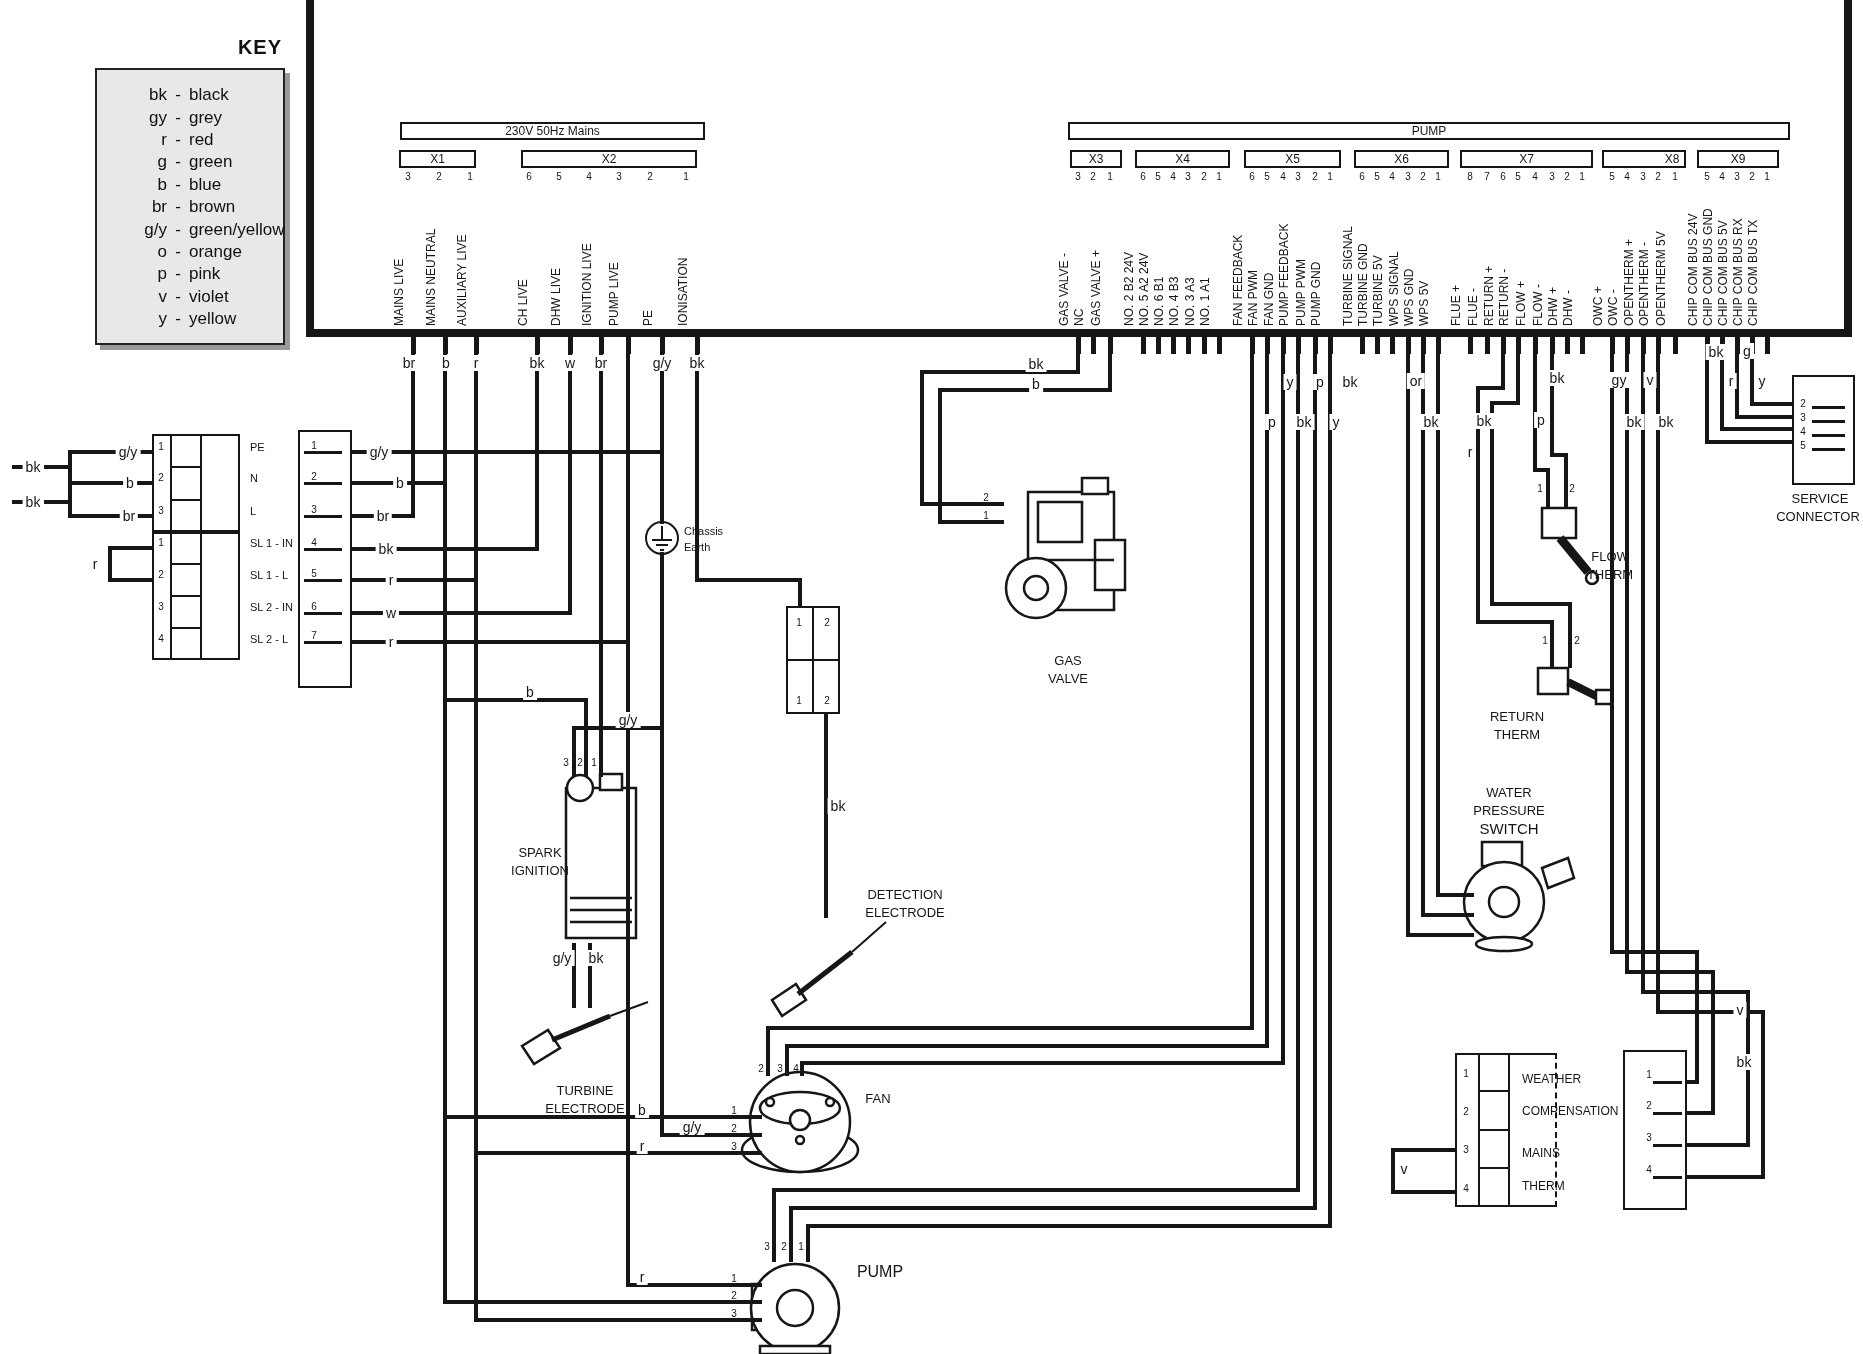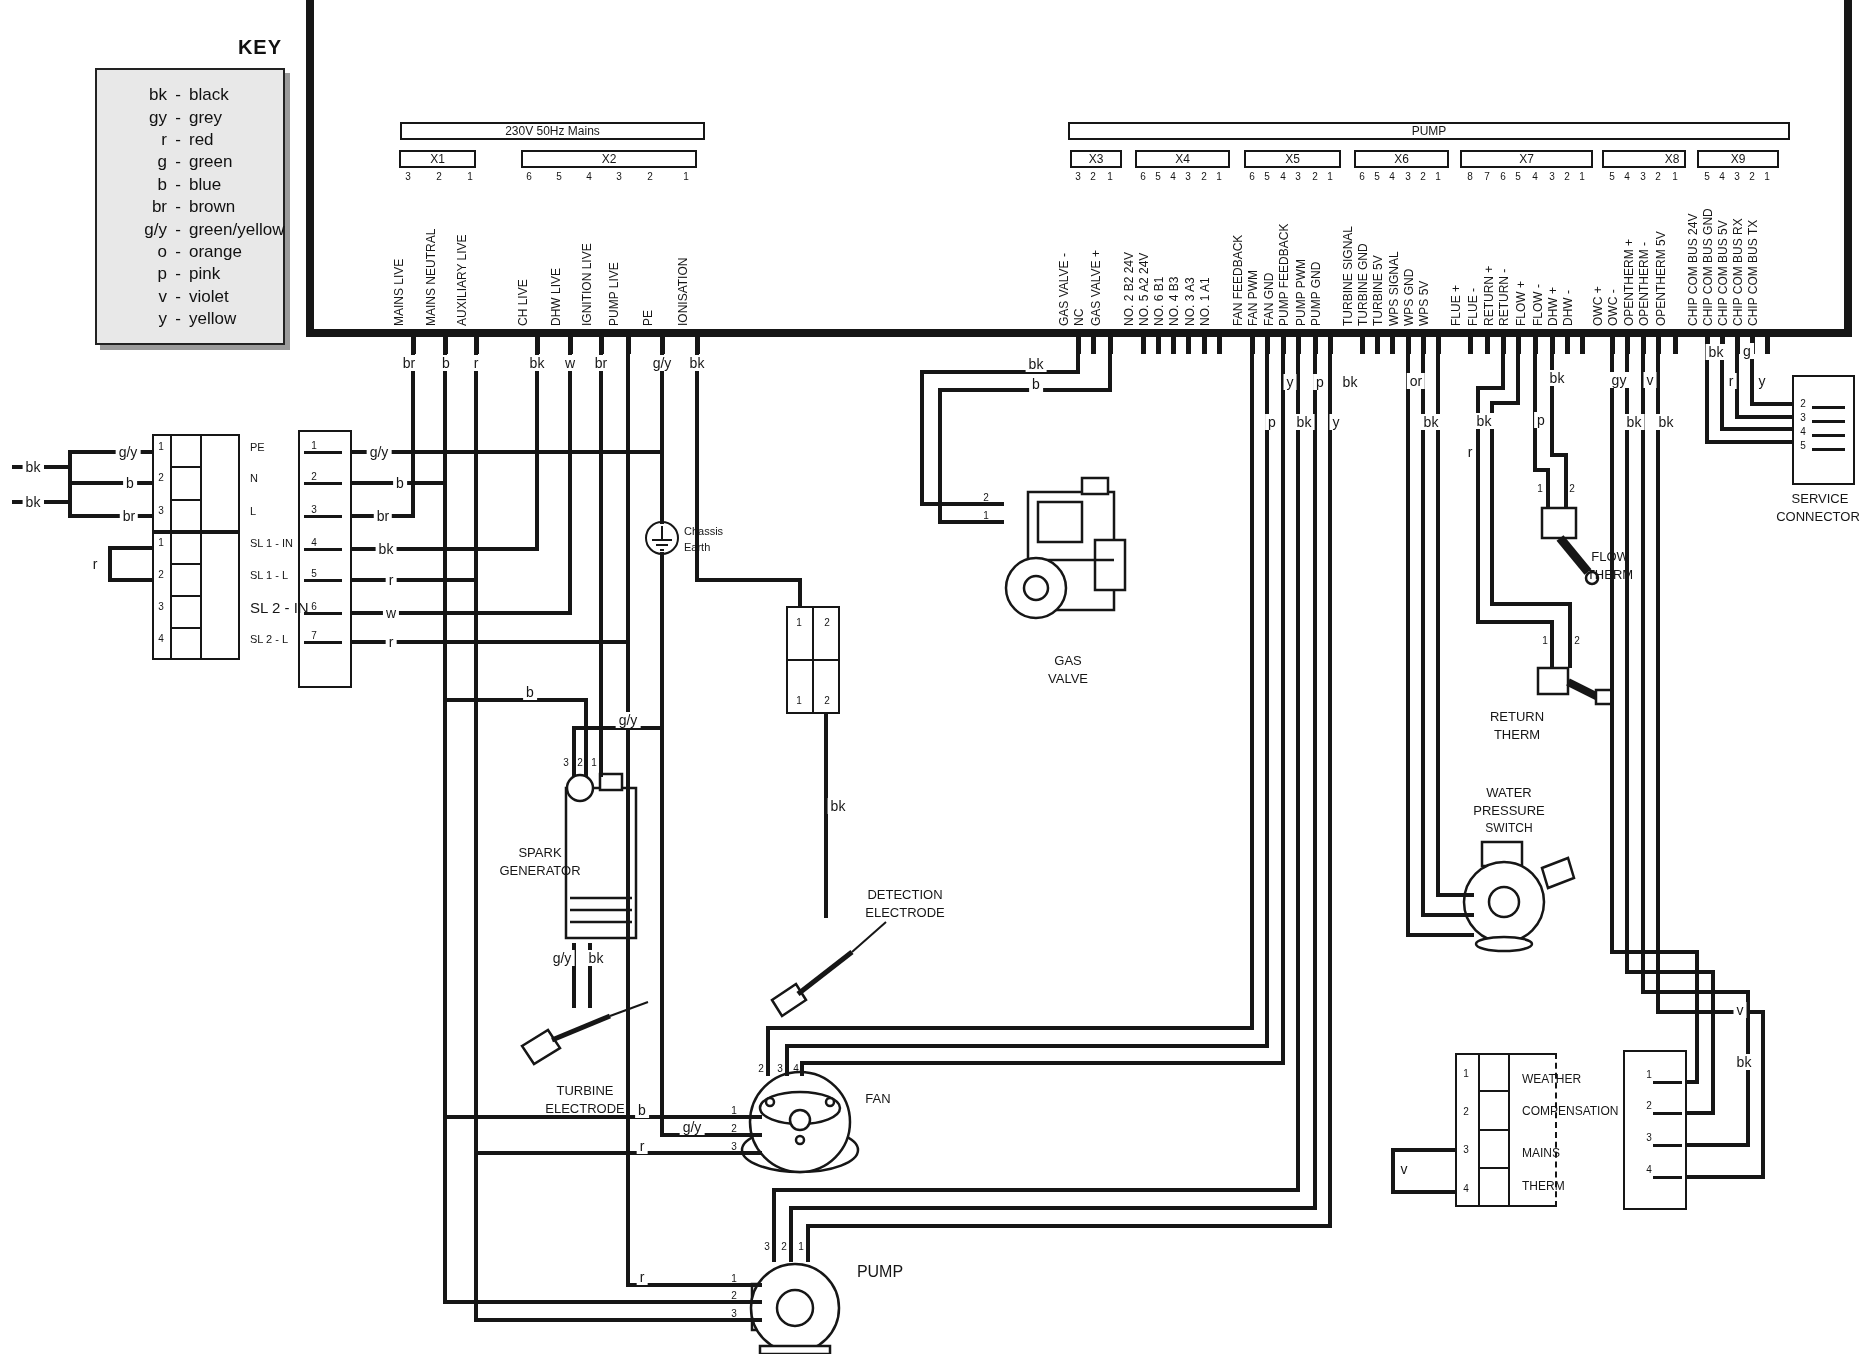--- a/index.html
+++ b/index.html
@@ -509,21 +509,21 @@
     <div class="txt c" style="left: 161px; top: 510px; font-size: 10px;">3</div>
     <div class="txt c" style="left: 161px; top: 542px; font-size: 10px;">1</div>
     <div class="txt c" style="left: 161px; top: 574px; font-size: 10px;">2</div>
     <div class="txt c" style="left: 161px; top: 606px; font-size: 10px;">3</div>
     <div class="txt c" style="left: 161px; top: 638px; font-size: 10px;">4</div>
     <div class="txt l" style="left: 250px; top: 447px; font-size: 11px;">PE</div>
     <div class="txt l" style="left: 250px; top: 478px; font-size: 11px;">N</div>
     <div class="txt l" style="left: 250px; top: 511px; font-size: 11px;">L</div>
     <div class="txt l" style="left: 250px; top: 543px; font-size: 11px;">SL 1 - IN</div>
     <div class="txt l" style="left: 250px; top: 575px; font-size: 11px;">SL 1 - L</div>
-    <div class="txt l" style="left: 250px; top: 607px; font-size: 15px;">SL 2 - IN</div>
+    <div class="txt l" style="left: 250px; top: 607px; font-size: 11px;">SL 2 - IN</div>
     <div class="txt l" style="left: 250px; top: 639px; font-size: 11px;">SL 2 - L</div>
     <div class="txt c" style="left: 314px; top: 445px; font-size: 10px;">1</div>
     <div class="txt c" style="left: 314px; top: 476px; font-size: 10px;">2</div>
     <div class="txt c" style="left: 314px; top: 509px; font-size: 10px;">3</div>
     <div class="txt c" style="left: 314px; top: 542px; font-size: 10px;">4</div>
     <div class="txt c" style="left: 314px; top: 573px; font-size: 10px;">5</div>
     <div class="txt c" style="left: 314px; top: 606px; font-size: 10px;">6</div>
     <div class="txt c" style="left: 314px; top: 635px; font-size: 10px;">7</div>
     <div class="txt c bg" style="left: 379px; top: 452px; font-size: 14px;">g/y</div>
     <div class="txt c bg" style="left: 400px; top: 483px; font-size: 14px;">b</div>
@@ -533,21 +533,21 @@
     <div class="txt c bg" style="left: 391px; top: 613px; font-size: 14px;">w</div>
     <div class="txt c bg" style="left: 391px; top: 642px; font-size: 14px;">r</div>
     <div class="txt l" style="left: 684px; top: 531px; font-size: 11px;">Chassis</div>
     <div class="txt l" style="left: 684px; top: 547px; font-size: 11px;">Earth</div>
     <div class="txt c bg" style="left: 530px; top: 692px; font-size: 14px;">b</div>
     <div class="txt c bg" style="left: 628px; top: 720px; font-size: 14px;">g/y</div>
     <div class="txt c" style="left: 566px; top: 762px; font-size: 10px;">3</div>
     <div class="txt c" style="left: 580px; top: 762px; font-size: 10px;">2</div>
     <div class="txt c" style="left: 594px; top: 762px; font-size: 10px;">1</div>
     <div class="txt c" style="left: 540px; top: 852px; font-size: 13px;">SPARK</div>
-    <div class="txt c" style="left: 540px; top: 870px; font-size: 13px;">GENERATOR</div>
+    <div class="txt c" style="left: 540px; top: 870px; font-size: 13px;">IGNITION</div>
     <div class="txt c bg" style="left: 562px; top: 958px; font-size: 14px;">g/y</div>
     <div class="txt c bg" style="left: 596px; top: 958px; font-size: 14px;">bk</div>
     <div class="txt c" style="left: 585px; top: 1090px; font-size: 13px;">TURBINE</div>
     <div class="txt c" style="left: 585px; top: 1108px; font-size: 13px;">ELECTRODE</div>
     <div class="txt c bg" style="left: 838px; top: 806px; font-size: 14px;">bk</div>
     <div class="txt c" style="left: 905px; top: 894px; font-size: 13px;">DETECTION</div>
     <div class="txt c" style="left: 905px; top: 912px; font-size: 13px;">ELECTRODE</div>
     <div class="txt c" style="left: 799px; top: 622px; font-size: 10px;">1</div>
     <div class="txt c" style="left: 827px; top: 622px; font-size: 10px;">2</div>
     <div class="txt c" style="left: 799px; top: 700px; font-size: 10px;">1</div>
@@ -579,21 +579,21 @@
     <div class="txt c bg" style="left: 1290px; top: 382px; font-size: 14px;">y</div>
     <div class="txt c bg" style="left: 1320px; top: 382px; font-size: 14px;">p</div>
     <div class="txt c bg" style="left: 1350px; top: 382px; font-size: 14px;">bk</div>
     <div class="txt c bg" style="left: 1272px; top: 422px; font-size: 14px;">p</div>
     <div class="txt c bg" style="left: 1304px; top: 422px; font-size: 14px;">bk</div>
     <div class="txt c bg" style="left: 1336px; top: 422px; font-size: 14px;">y</div>
     <div class="txt c bg" style="left: 1416px; top: 381px; font-size: 14px;">or</div>
     <div class="txt c bg" style="left: 1431px; top: 422px; font-size: 14px;">bk</div>
     <div class="txt c" style="left: 1509px; top: 792px; font-size: 13px;">WATER</div>
     <div class="txt c" style="left: 1509px; top: 810px; font-size: 13px;">PRESSURE</div>
-    <div class="txt c" style="left: 1509px; top: 828px; font-size: 12px; text-align: right;">SWITCH</div>
+    <div class="txt c" style="left: 1509px; top: 828px; font-size: 15px; text-align: right;">SWITCH</div>
     <div class="txt c bg" style="left: 1557px; top: 378px; font-size: 14px;">bk</div>
     <div class="txt c bg" style="left: 1541px; top: 420px; font-size: 14px;">p</div>
     <div class="txt c bg" style="left: 1484px; top: 421px; font-size: 14px;">bk</div>
     <div class="txt c bg" style="left: 1470px; top: 452px; font-size: 14px;">r</div>
     <div class="txt c" style="left: 1540px; top: 488px; font-size: 10px;">1</div>
     <div class="txt c" style="left: 1572px; top: 488px; font-size: 10px;">2</div>
     <div class="txt c" style="left: 1610px; top: 556px; font-size: 13px;">FLOW</div>
     <div class="txt c" style="left: 1610px; top: 574px; font-size: 13px;">THERM</div>
     <div class="txt c" style="left: 1545px; top: 640px; font-size: 10px;">1</div>
     <div class="txt c" style="left: 1577px; top: 640px; font-size: 10px;">2</div>

